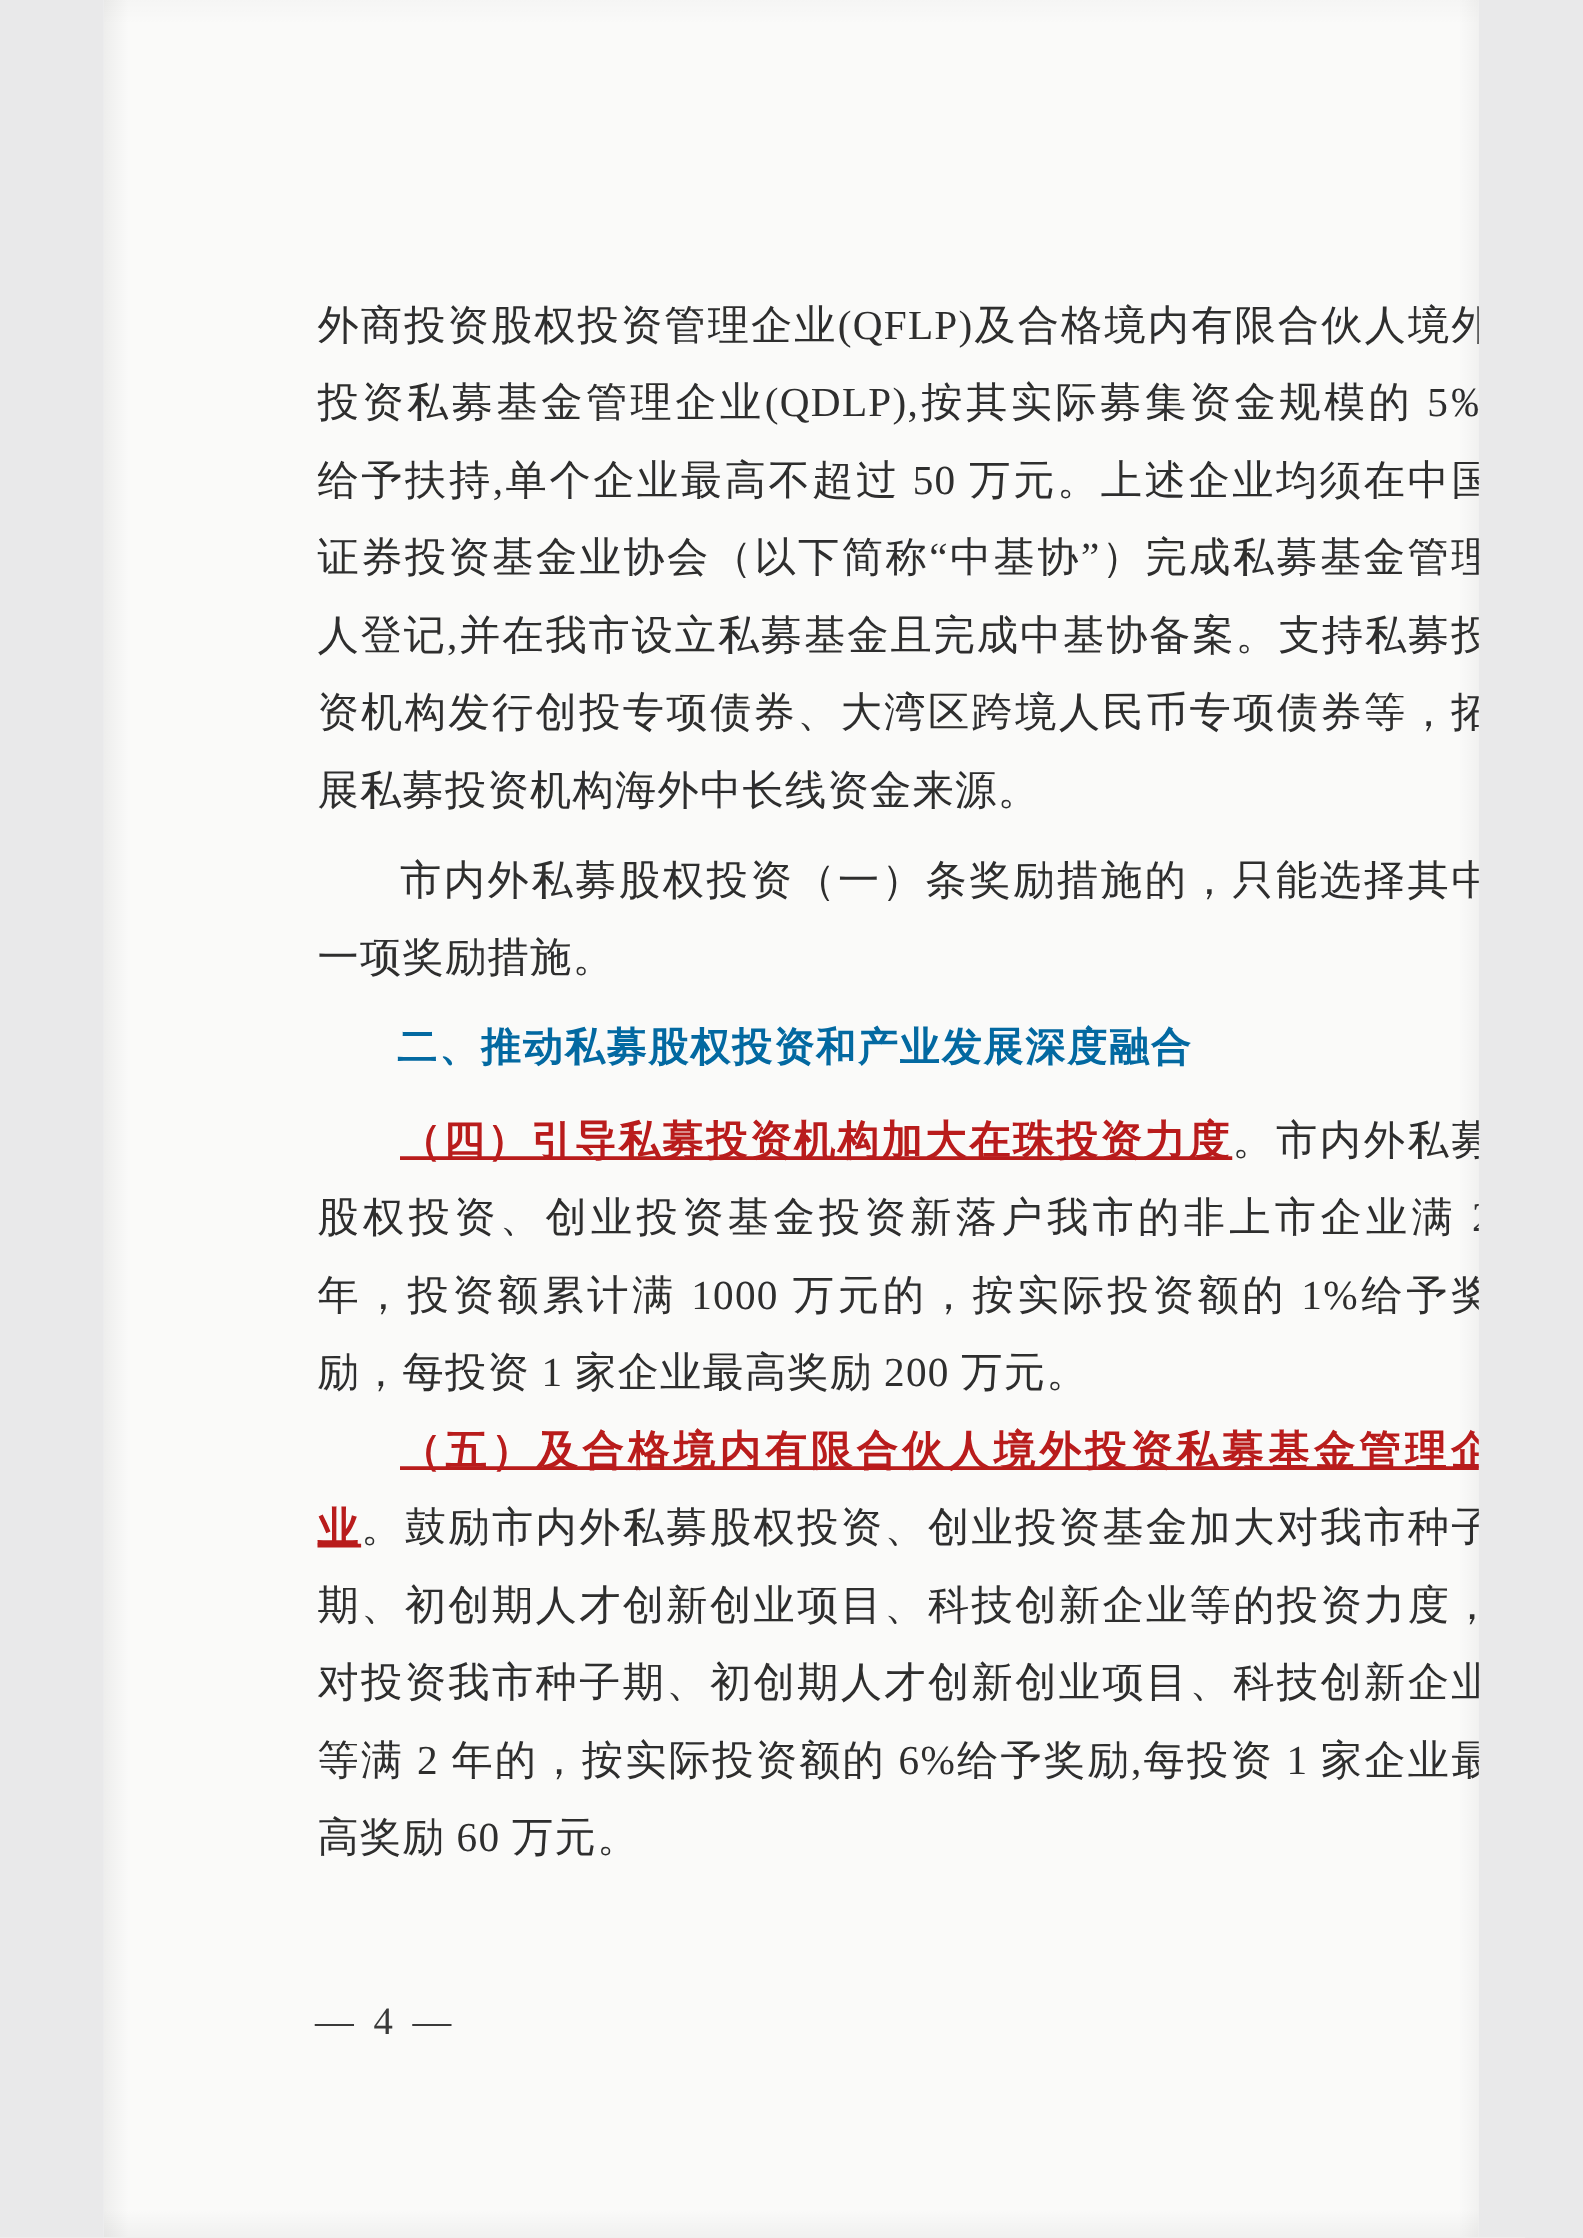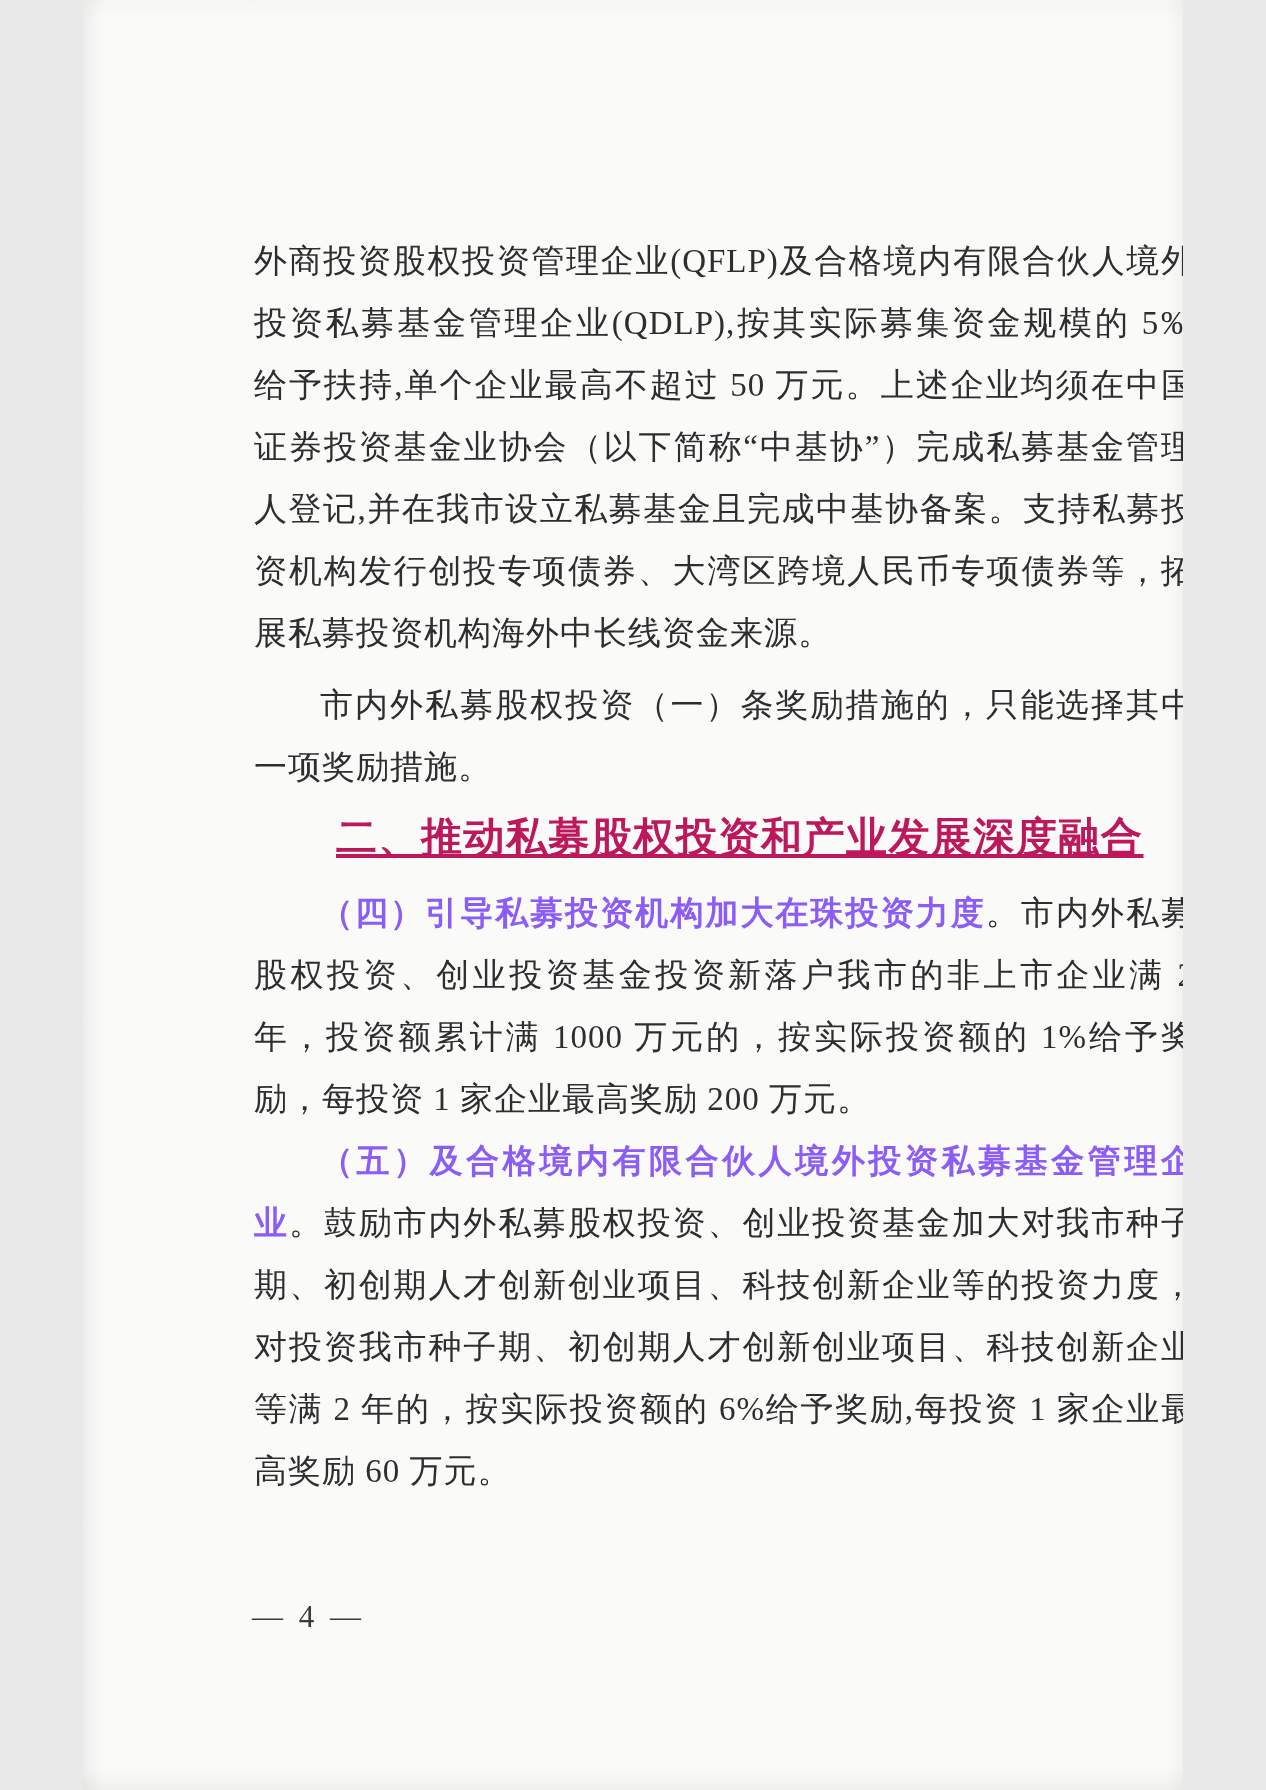--- a/index.html
+++ b/index.html
@@ -45,32 +45,32 @@
   }
   .body-text p.flush {
     text-indent: 0;
   }
   .body-text p.spaced {
     margin-top: 10px;
   }
   .section-heading {
     margin: 8px 0 14px 0;
     font-family: "DejaVu Sans", "Liberation Sans", sans-serif;
-    font-size: 41px;
+    font-size: 32px;
     line-height: 62px;
     font-weight: bold;
-    color: #be185d;
+    color: #0369a1;
     text-indent: 2em;
     letter-spacing: 1.5px;
     text-align: left;
-    text-decoration: underline;
   }
   .lead {
     font-weight: bold;
-    color: #8b5cf6;
+    color: #b91c1c;
+    text-decoration: underline;
   }
   .page-number {
     position: absolute;
     left: 169px;
     top: 1597px;
     font-size: 31px;
     line-height: 40px;
     letter-spacing: 4px;
     color: #3a3a3a;
     font-family: "Liberation Serif", "DejaVu Serif", serif;

